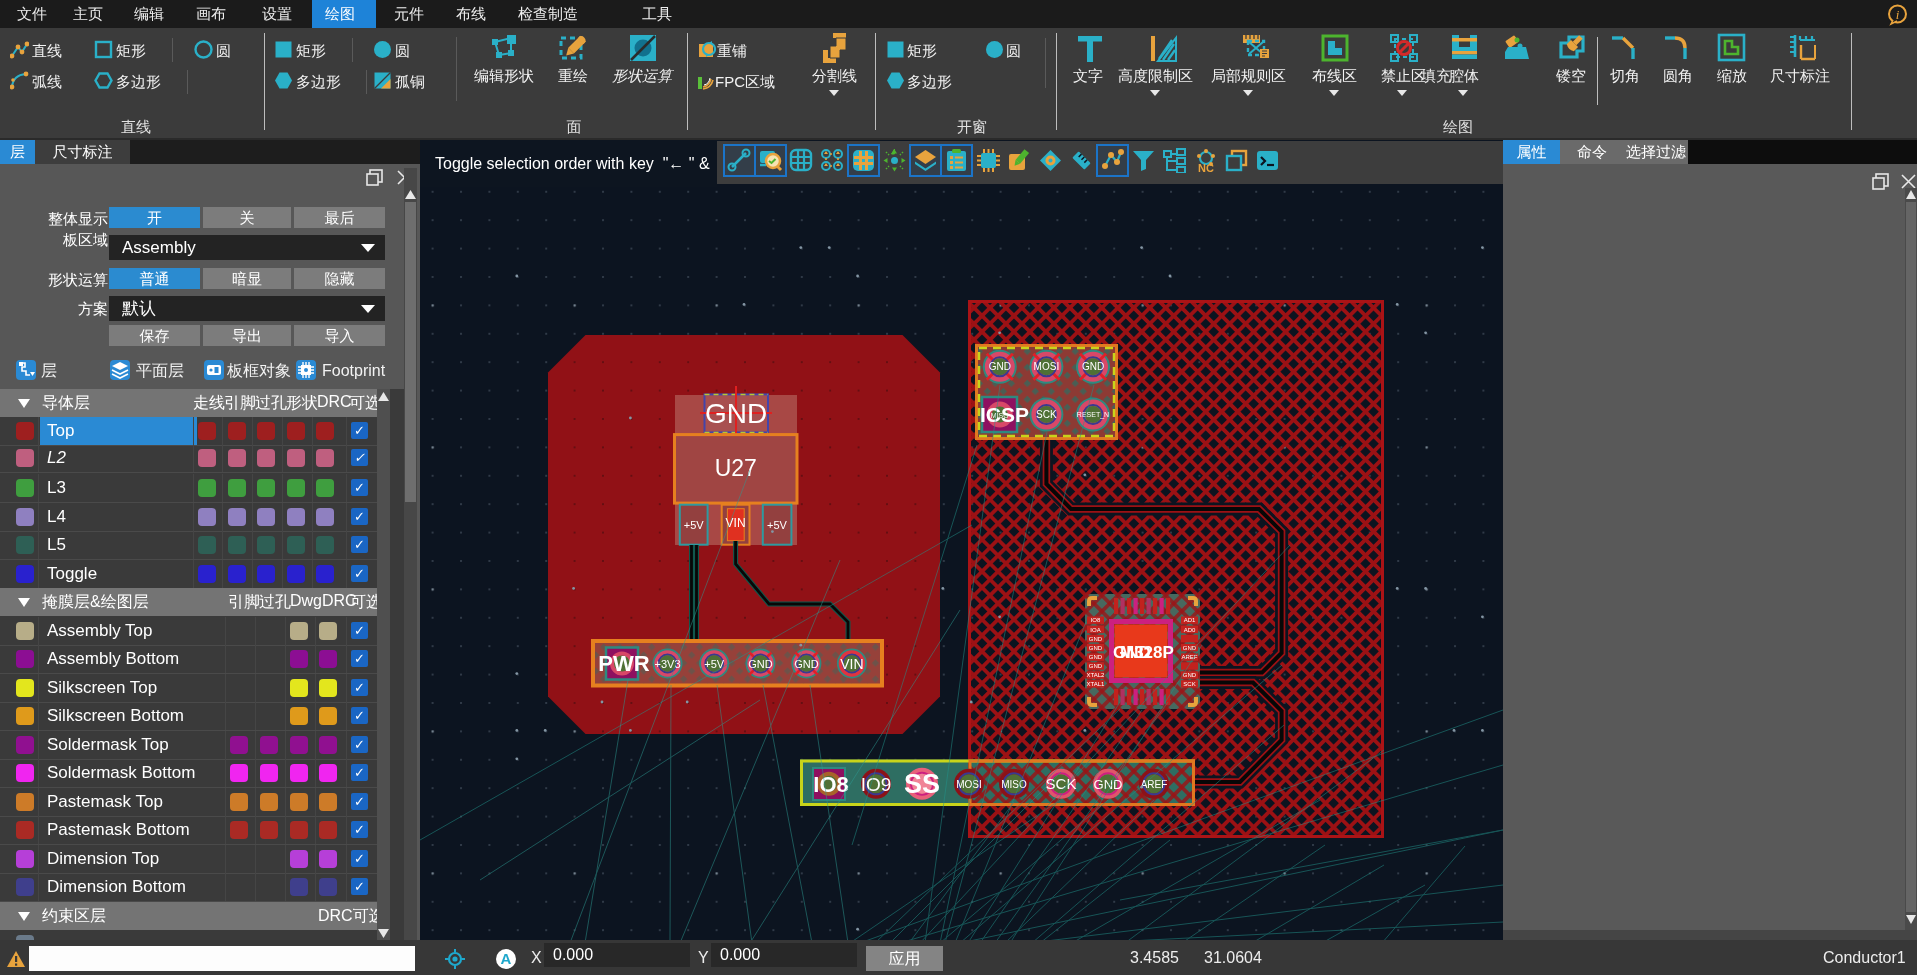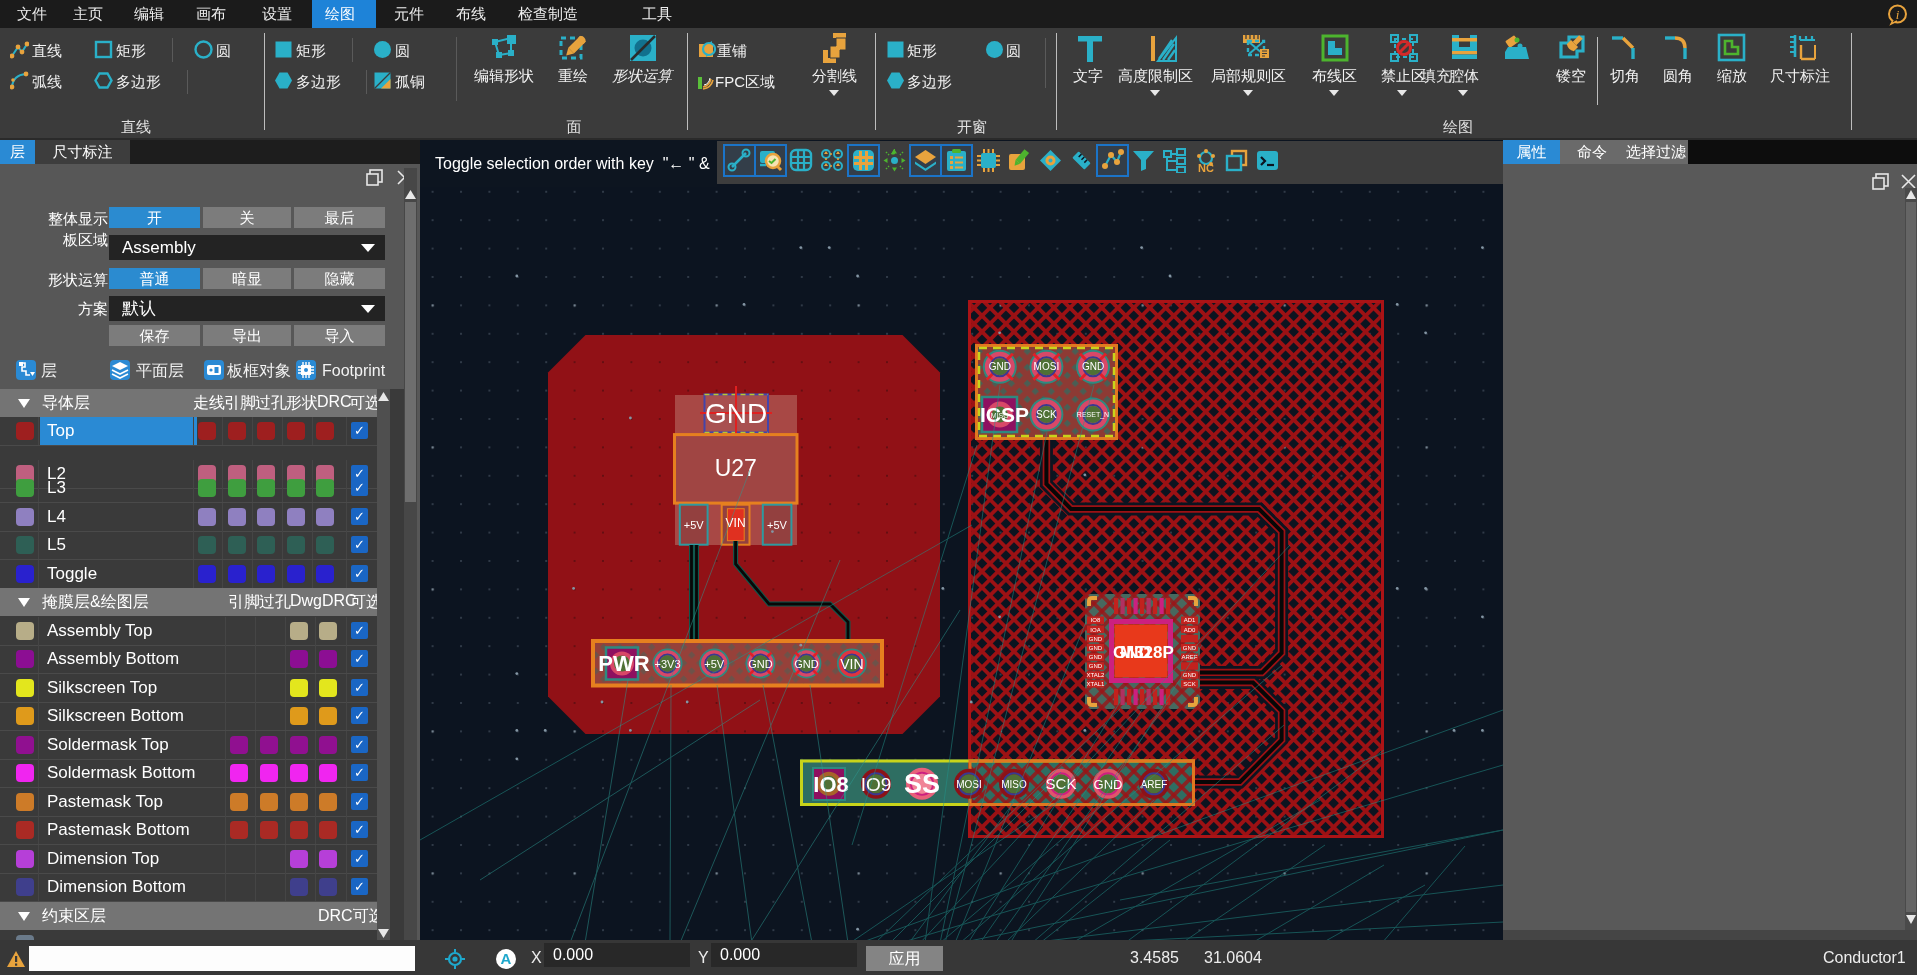--- a/index.html
+++ b/index.html
@@ -346,21 +346,21 @@
       <div class="sw" style="left:316px;top:5px;background:#9e1f1f;"></div>
       <div class="cb" style="left:351px;top:5px;">✓</div>
       <div class="a" style="left:38px;top:0;width:1px;height:28px;background:#454545;"></div>
       <div class="a" style="left:193px;top:0;width:1px;height:28px;background:#454545;"></div>
       <div class="a" style="left:222px;top:0;width:1px;height:28px;background:#454545;"></div>
       <div class="a" style="left:252px;top:0;width:1px;height:28px;background:#454545;"></div>
       <div class="a" style="left:282px;top:0;width:1px;height:28px;background:#454545;"></div>
       <div class="a" style="left:312px;top:0;width:1px;height:28px;background:#454545;"></div>
       <div class="a" style="left:346px;top:0;width:1px;height:28px;background:#454545;"></div>
     </div>
-<div class="lrow" style="top:320px;">
+<div class="lrow" style="top:304px;font-style:italic;">
       <div class="sw" style="left:16px;top:5px;background:#bf5f7f;"></div>
       <div class="lname" style="">L2</div>
       <div class="sw" style="left:198px;top:5px;background:#bf5f7f;"></div>
       <div class="sw" style="left:228px;top:5px;background:#bf5f7f;"></div>
       <div class="sw" style="left:257px;top:5px;background:#bf5f7f;"></div>
       <div class="sw" style="left:287px;top:5px;background:#bf5f7f;"></div>
       <div class="sw" style="left:316px;top:5px;background:#bf5f7f;"></div>
       <div class="cb" style="left:351px;top:5px;">✓</div>
       <div class="a" style="left:38px;top:0;width:1px;height:28px;background:#454545;"></div>
       <div class="a" style="left:193px;top:0;width:1px;height:28px;background:#454545;"></div>

